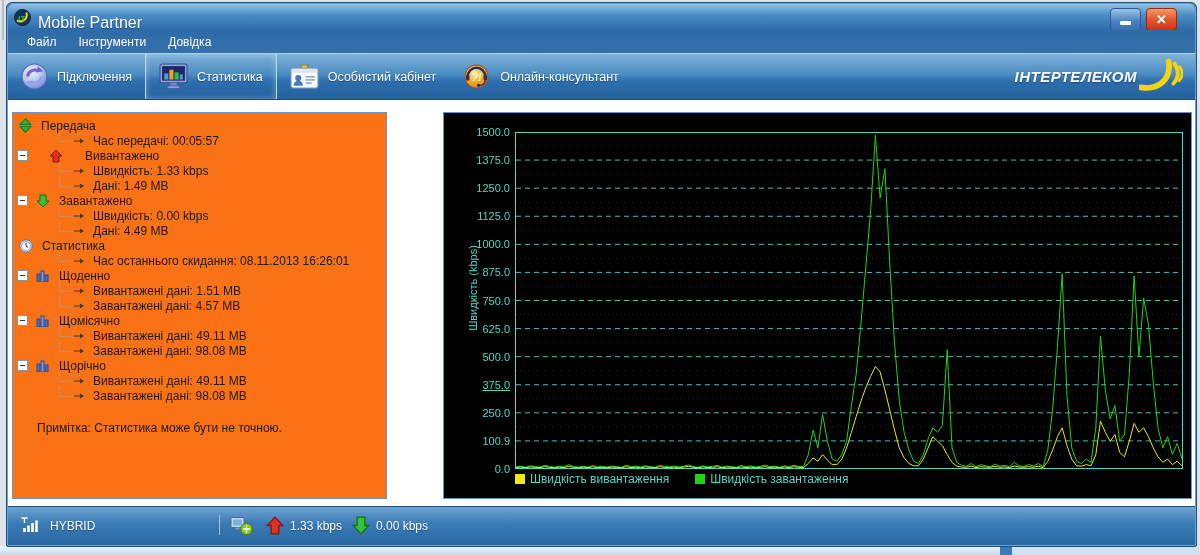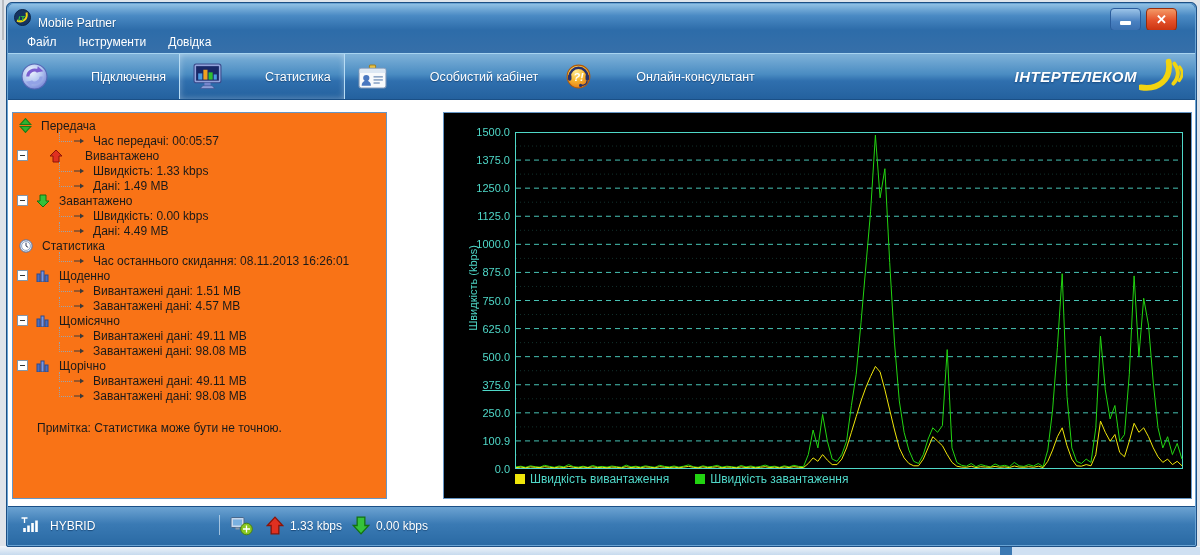--- a/index.html
+++ b/index.html
@@ -8,36 +8,36 @@
   #bg-left-line{position:absolute;left:2px;top:0;width:2px;height:40px;background:#b8bcc2;}
   #bg-bottom{position:absolute;left:0;top:546px;width:1200px;height:9px;background:linear-gradient(180deg,#f2f6fa,#c6daee);}
   #bg-bottom-notch{position:absolute;left:1000px;top:547px;width:12px;height:8px;background:#3c7ab4;}
   #bg-bottom-right{position:absolute;left:1012px;top:547px;width:188px;height:8px;background:#cfe0f2;}
 
   #window{position:absolute;left:6px;top:2px;width:1189px;height:543px;border:1px solid #1c4f84;border-radius:6px 6px 2px 2px;background:#2d6ca9;box-shadow:inset 0 0 0 1px #6aa4d4;}
 
   
   #titlebar{position:absolute;left:1px;top:1px;right:1px;height:26px;border-radius:5px 5px 0 0;background:linear-gradient(180deg,#8fc0e4 0%,#4a8ac4 45%,#2d6ca9 100%);display:flex;align-items:center;}
   #app-icon{margin-left:6px;width:17px;height:17px;}
-  #title-text{margin-left:7px;color:#fff;font-size:12px;text-shadow:0 1px 1px #1a4a7a;margin-top:12px;}
+  #title-text{margin-left:7px;color:#fff;font-size:16px;text-shadow:0 1px 1px #1a4a7a;margin-top:12px;}
   #win-buttons{position:absolute;right:18px;top:4px;display:flex;gap:5px;}
   .winbtn{width:29px;height:21px;border-radius:4px;display:flex;align-items:center;justify-content:center;cursor:pointer;}
   #btn-min{background:linear-gradient(180deg,#9cc4e8,#4880c0 60%,#3a70b0);border:1px solid #2a5c9c;}
   #btn-min .dash{width:11px;height:4px;background:#fff;border-radius:1px;margin-top:7px;}
   #btn-close{background:linear-gradient(180deg,#f49a66,#e4512a 55%,#cc3512);border:1px solid #962c0c;color:#fff;font-size:13px;font-weight:bold;}
 
   
   #menubar{position:absolute;left:1px;top:27px;right:1px;height:23px;background:linear-gradient(180deg,#2d6ca9,#366fa9);display:flex;align-items:center;padding-left:8px;box-sizing:border-box;}
   .menu-item{color:#fff;font-size:12px;padding:3px 11px;cursor:default;}
 
   
   #toolbar{position:absolute;left:1px;top:50px;right:1px;height:47px;background:linear-gradient(180deg,#7fb2d9 0%,#4a8cc2 45%,#2f6fae 60%,#24619e 100%);border-top:1px solid #a8d4f0;border-bottom:1px solid #1a4f86;box-sizing:border-box;display:flex;align-items:stretch;}
   .tool-btn{display:flex;align-items:center;padding:0 13px;cursor:pointer;}
   .tool-btn .icon{margin-right:9px;display:flex;align-items:center;}
-  .tool-btn .tlabel{color:#fff;font-size:12.5px;text-shadow:0 1px 1px #1a4a7a;margin-left:34px;}
+  .tool-btn .tlabel{color:#fff;font-size:12.5px;text-shadow:0 1px 1px #1a4a7a;}
   .tool-btn.selected{background:linear-gradient(180deg,#a4cce c,#9cc6e8 0%,#5e9bcd 50%,#3a7cb4 100%);border-left:1px solid #b8dcf4;border-right:1px solid #b8dcf4;box-shadow:inset 0 0 6px rgba(255,255,255,.35);}
   #logo{position:absolute;right:12px;top:0;height:100%;display:flex;align-items:center;}
   #logo-text{color:#fff;font-size:15px;font-weight:bold;font-style:italic;letter-spacing:.5px;text-shadow:0 1px 2px #14467c;}
   #logo-swoosh{margin-left:2px;}
 
   
   #content{position:absolute;left:1px;top:97px;right:1px;height:406px;background:#fff;}
   #tree-panel{position:absolute;left:4px;top:12px;width:375px;height:387px;border:1px solid #6596c6;background:#f97316;box-sizing:border-box;overflow:hidden;}
   #chart-panel{position:absolute;left:435px;top:12px;width:749px;height:387px;border:1px solid #6596c6;background:#000;box-sizing:border-box;}
 

